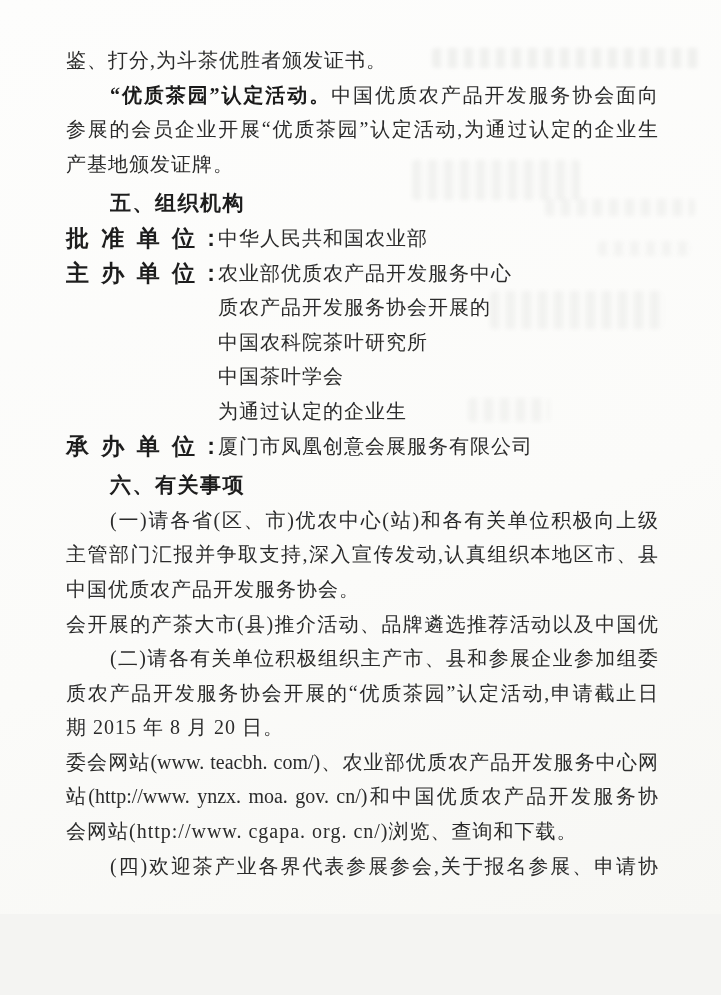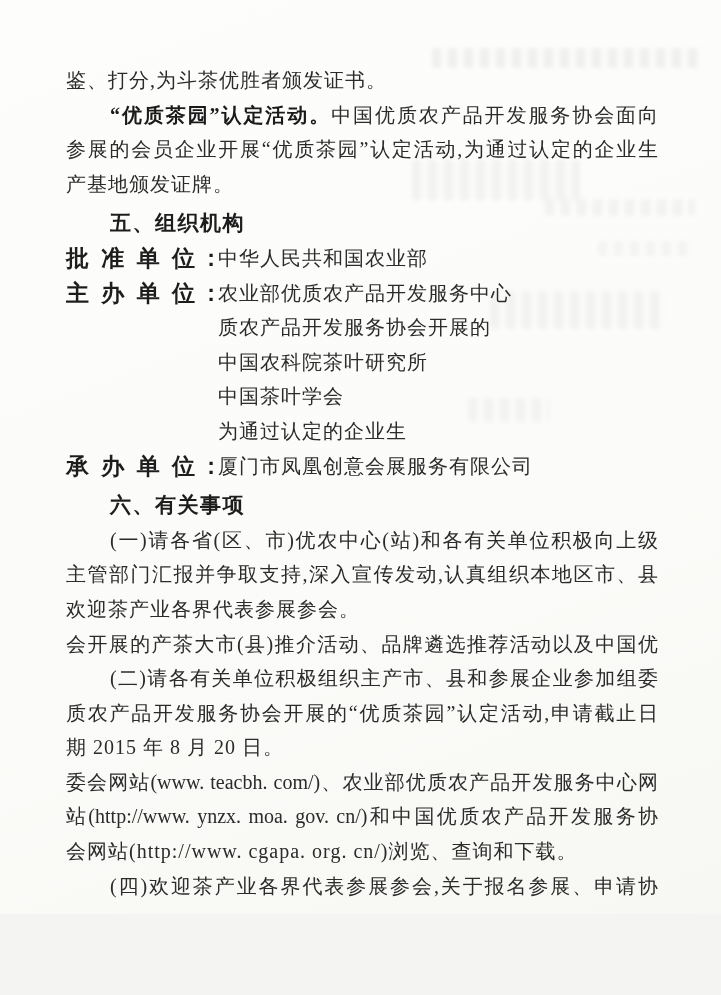--- a/index.html
+++ b/index.html
@@ -6,21 +6,21 @@
   body {
     width: 721px; height: 995px;
     background: #f4f4f2;
     font-family: "Liberation Serif", "DejaVu Serif", serif;
   }
   .page {
     position: relative;
     width: 721px; height: 914px;
     box-sizing: border-box;
     background: linear-gradient(160deg, #fdfdfc 0%, #fbfbf9 60%, #f7f7f4 100%);
-    padding: 63px 63px 0 66px;
+    padding: 43px 63px 0 66px;
     overflow: hidden;
     color: #2b2b2b;
   }
   .l {
     position: relative;
     height: 34.6px;
     line-height: 34.6px;
     font-size: 20px;
     letter-spacing: 1px;
     white-space: nowrap;
@@ -118,21 +118,21 @@
   <div class="l hang">中国农科院茶叶研究所</div>
   <div class="l hang">中国茶叶学会</div>
   <div class="l hang">为通过认定的企业生</div>
 
   <div class="l"><span class="lbl">承办单位:</span><span>厦门市凤凰创意会展服务有限公司</span></div>
 
   <div class="l in2 mt heading">六、有关事项</div>
 
   <div class="l j in2">(一)请各省(区、市)优农中心(站)和各有关单位积极向上级</div>
   <div class="l j">主管部门汇报并争取支持,深入宣传发动,认真组织本地区市、县</div>
-  <div class="l">欢迎茶产业各界代表参展参会。</div>
+  <div class="l">中国优质农产品开发服务协会。</div>
 
   <div class="l j">会开展的产茶大市(县)推介活动、品牌遴选推荐活动以及中国优</div>
   <div class="l j in2">(二)请各有关单位积极组织主产市、县和参展企业参加组委</div>
   <div class="l j">质农产品开发服务协会开展的“优质茶园”认定活动,申请截止日</div>
   <div class="l">期 2015 年 8 月 20 日。</div>
 
   <div class="l j">委会网站(www. teacbh. com/)、农业部优质农产品开发服务中心网</div>
   <div class="l j">站(http://www. ynzx. moa. gov. cn/)和中国优质农产品开发服务协</div>
   <div class="l">会网站(http://www. cgapa. org. cn/)浏览、查询和下载。</div>
 

